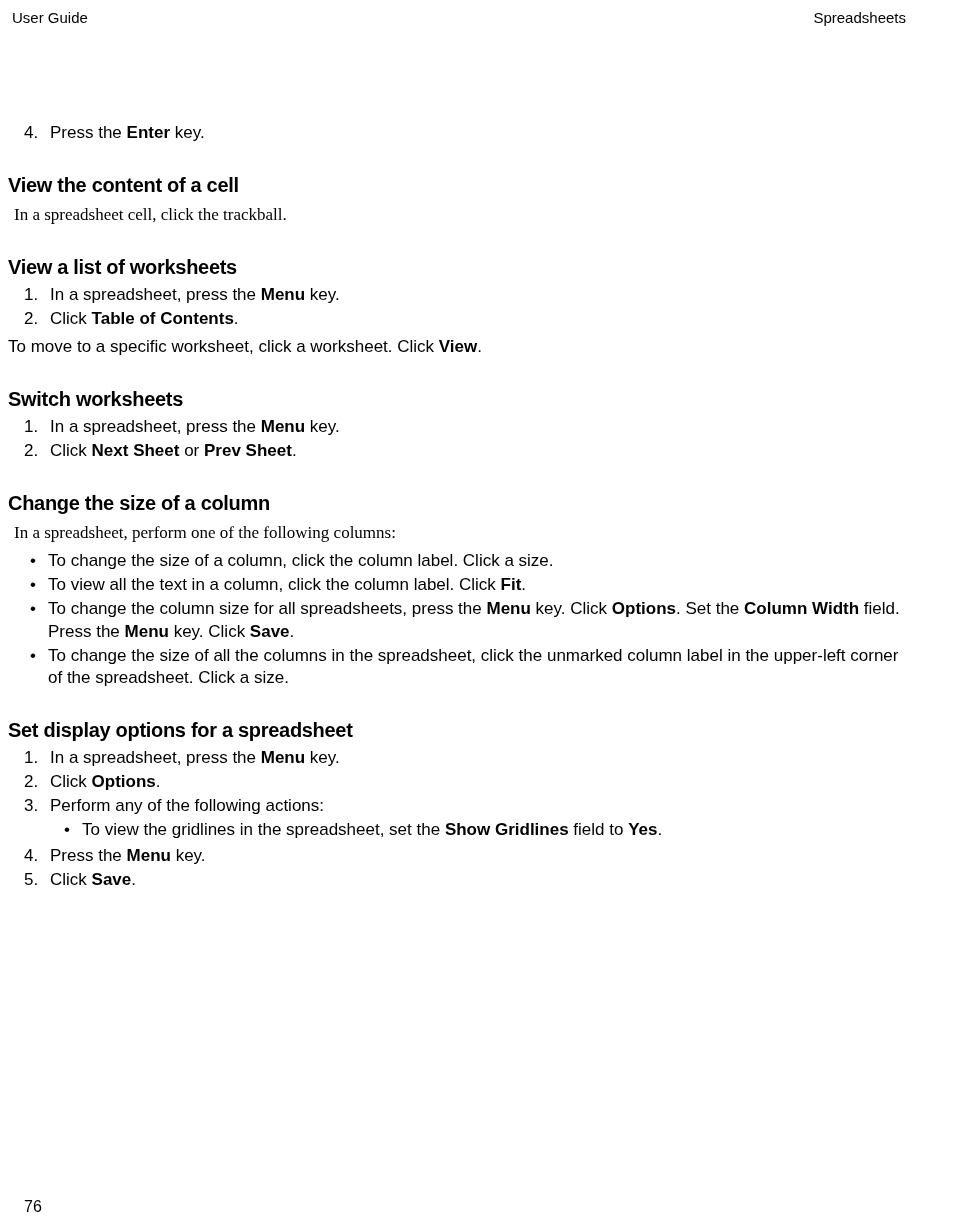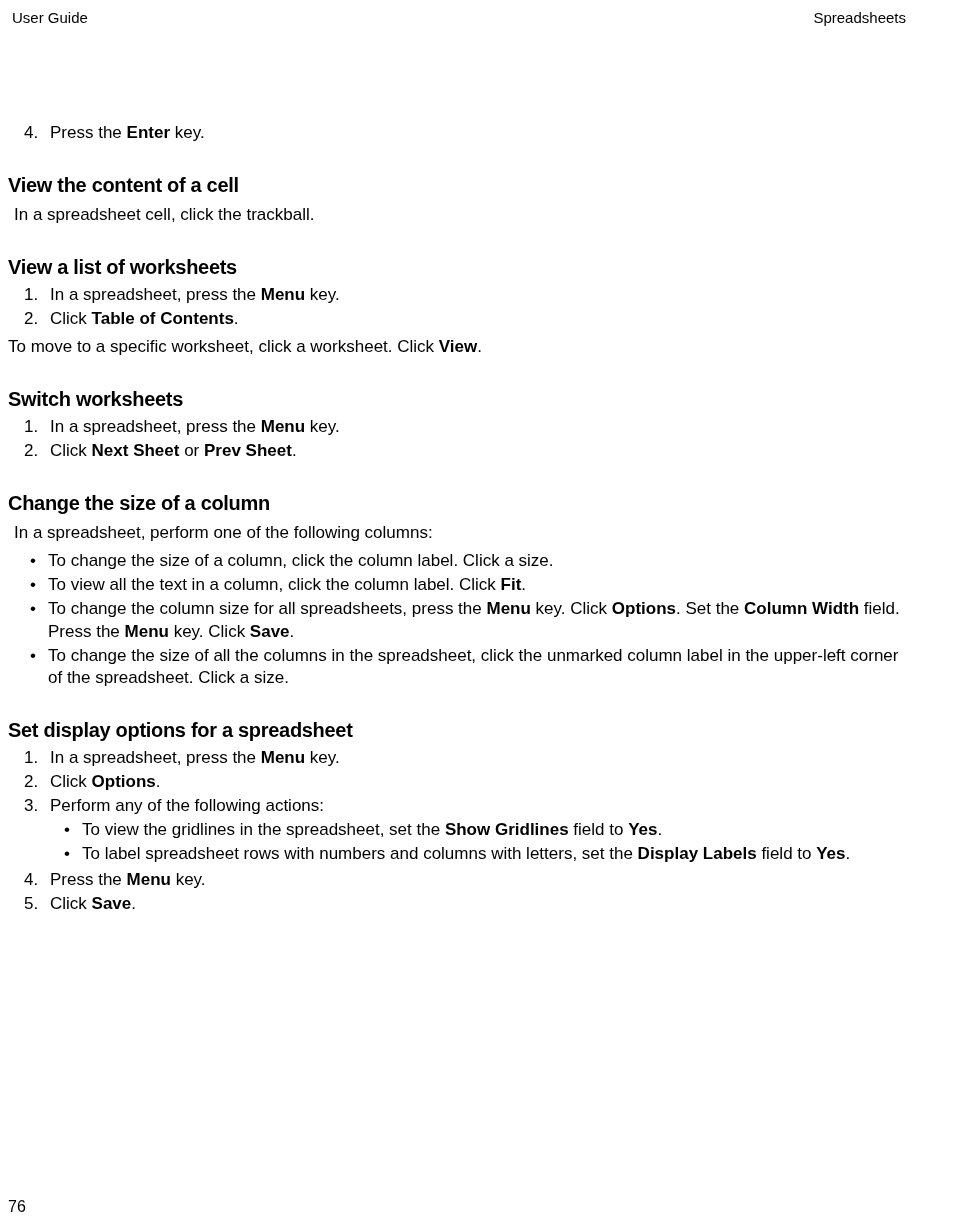--- a/index.html
+++ b/index.html
@@ -83,25 +83,26 @@
   ol.numbered > li .num {
     min-width: 26px;
   }
   ol.numbered > li .litext {
     flex: 1;
   }
   .b { font-weight: 700; }
   .pagenum {
     position: absolute;
     bottom: 10px;
-    left: 8px;
+    left: 24px;
     font-size: 16px;
   }
   .indent1 {
     padding-left: 6px;
+    font-family: Liberation Serif, serif;
   }
   ul.sub {
     padding-left: 14px;
   }
 </style>
 </head>
 <body>
 
 <div class="page">
 
@@ -187,23 +188,20 @@
         </span>
       </li>
       <li>
         <span class="num">3.</span>
         <span class="litext">
           <span>Perform any of the following actions:</span>
           <ul class="sub">
             <li>
               <span>To view the gridlines in the spreadsheet, set the </span><span class="b">Show Gridlines</span><span> field to </span><span class="b">Yes</span><span>.</span>
             </li>
-            <li>
-              <span>To label spreadsheet rows with numbers and columns with letters, set the </span><span class="b">Display Labels</span><span> field to </span><span class="b">Yes</span><span>.</span>
-            </li>
           </ul>
         </span>
       </li>
       <li>
         <span class="num">4.</span>
         <span class="litext">
           <span>Press the </span><span class="b">Menu</span><span> key.</span>
         </span>
       </li>
       <li>

